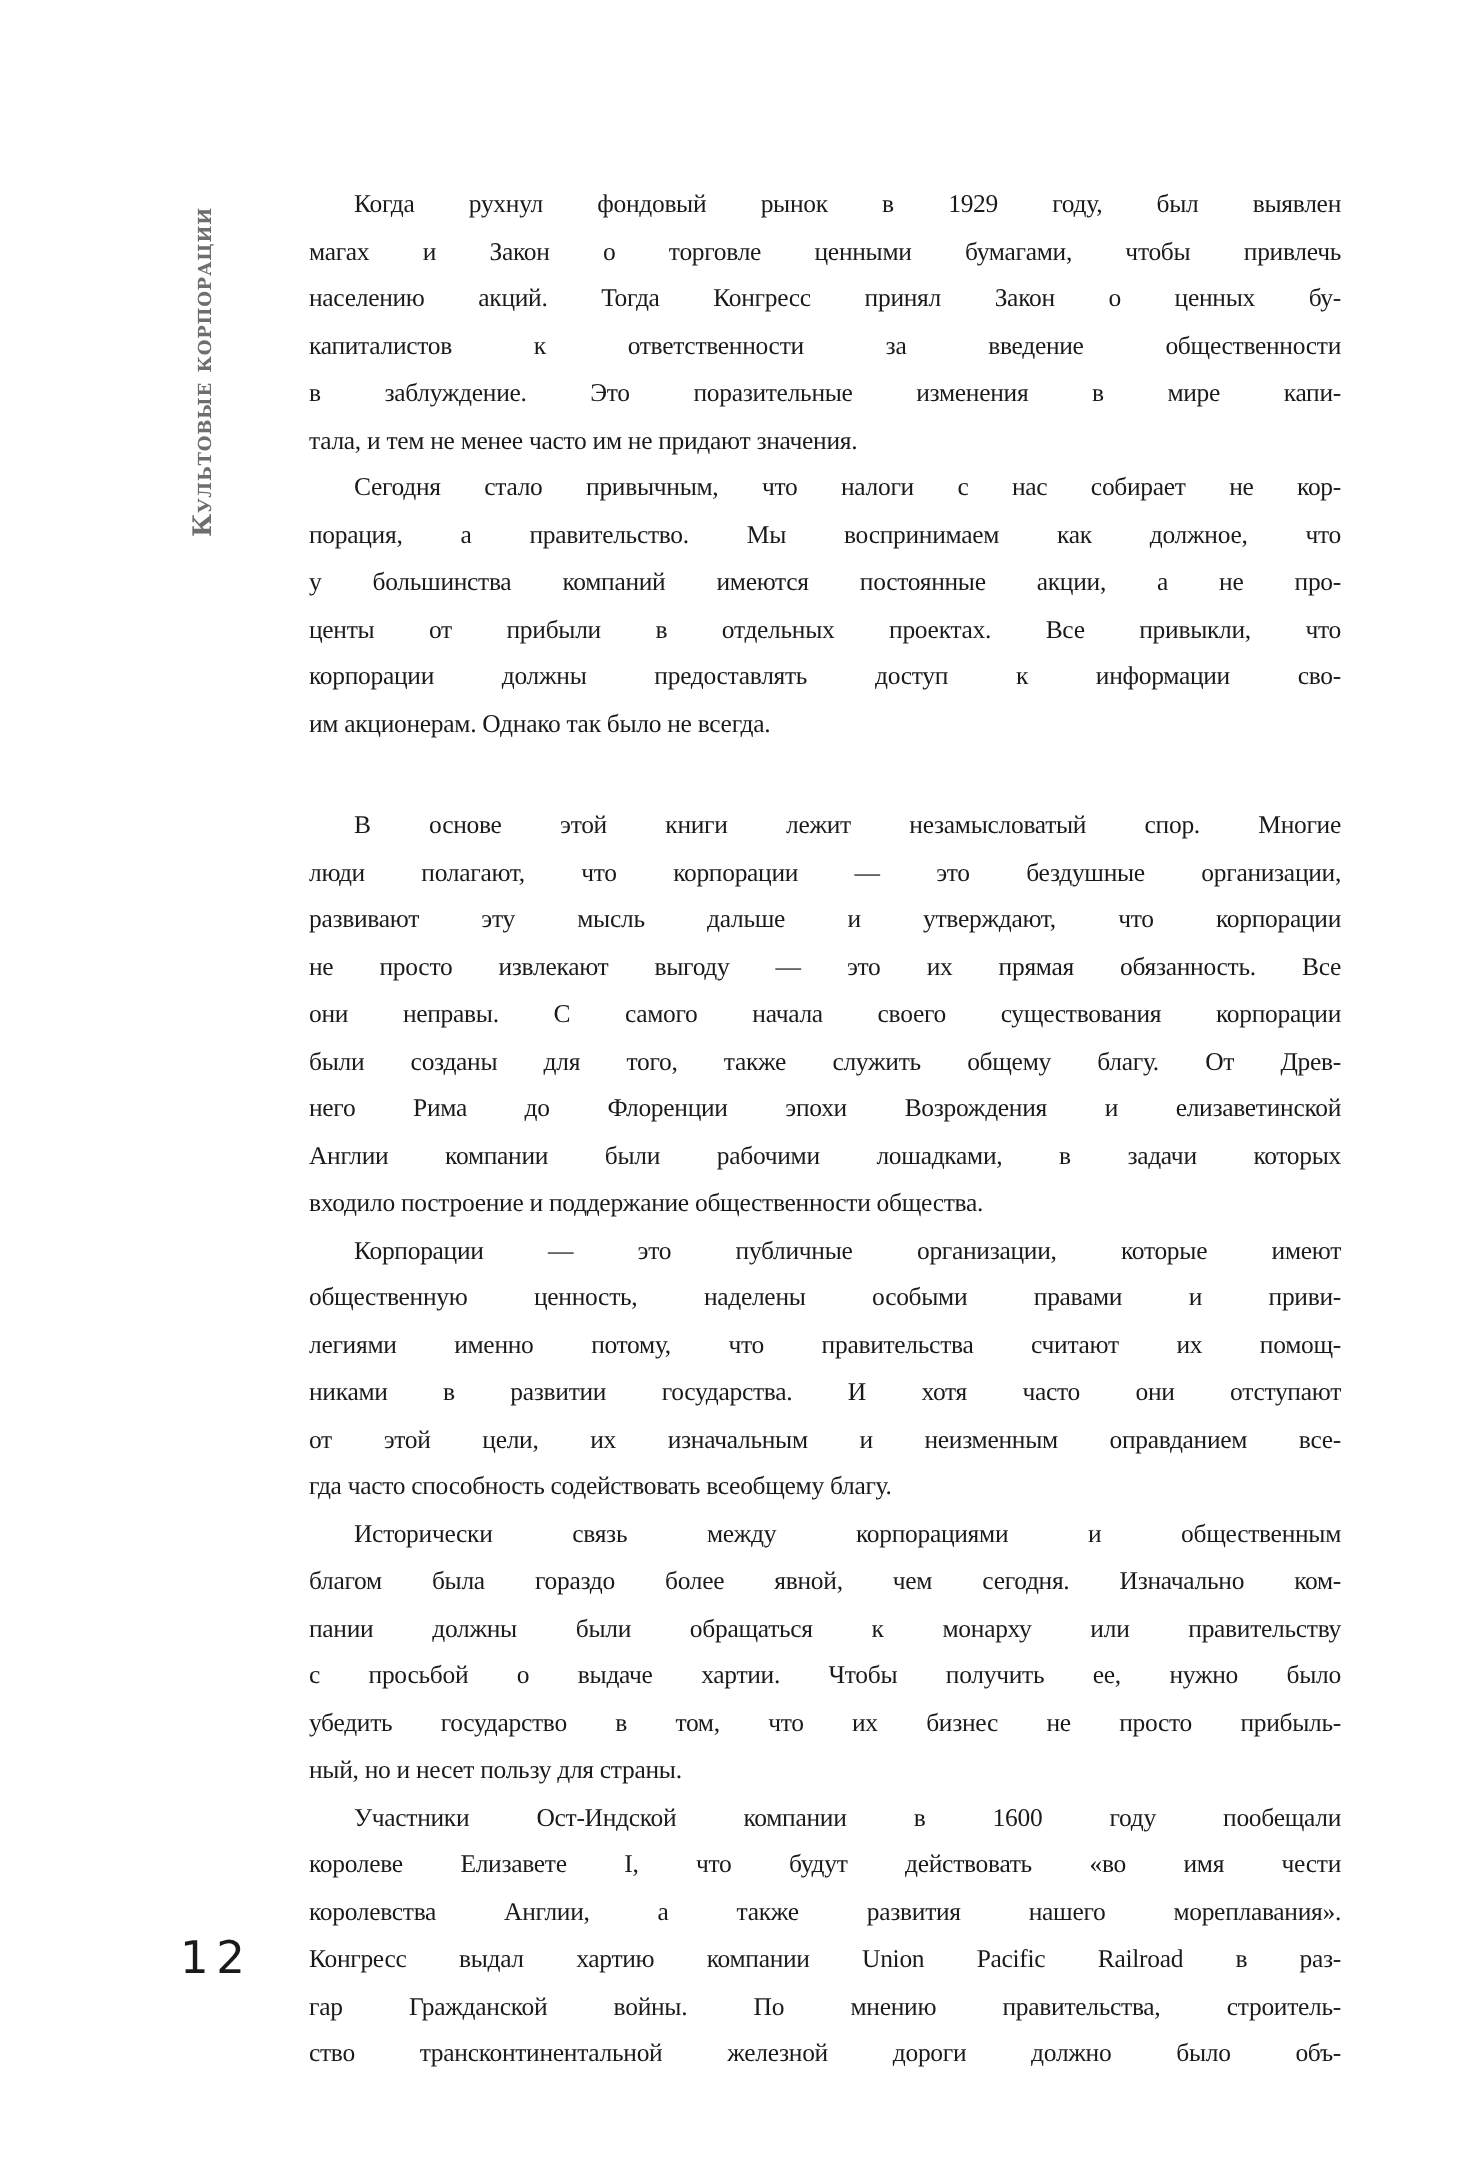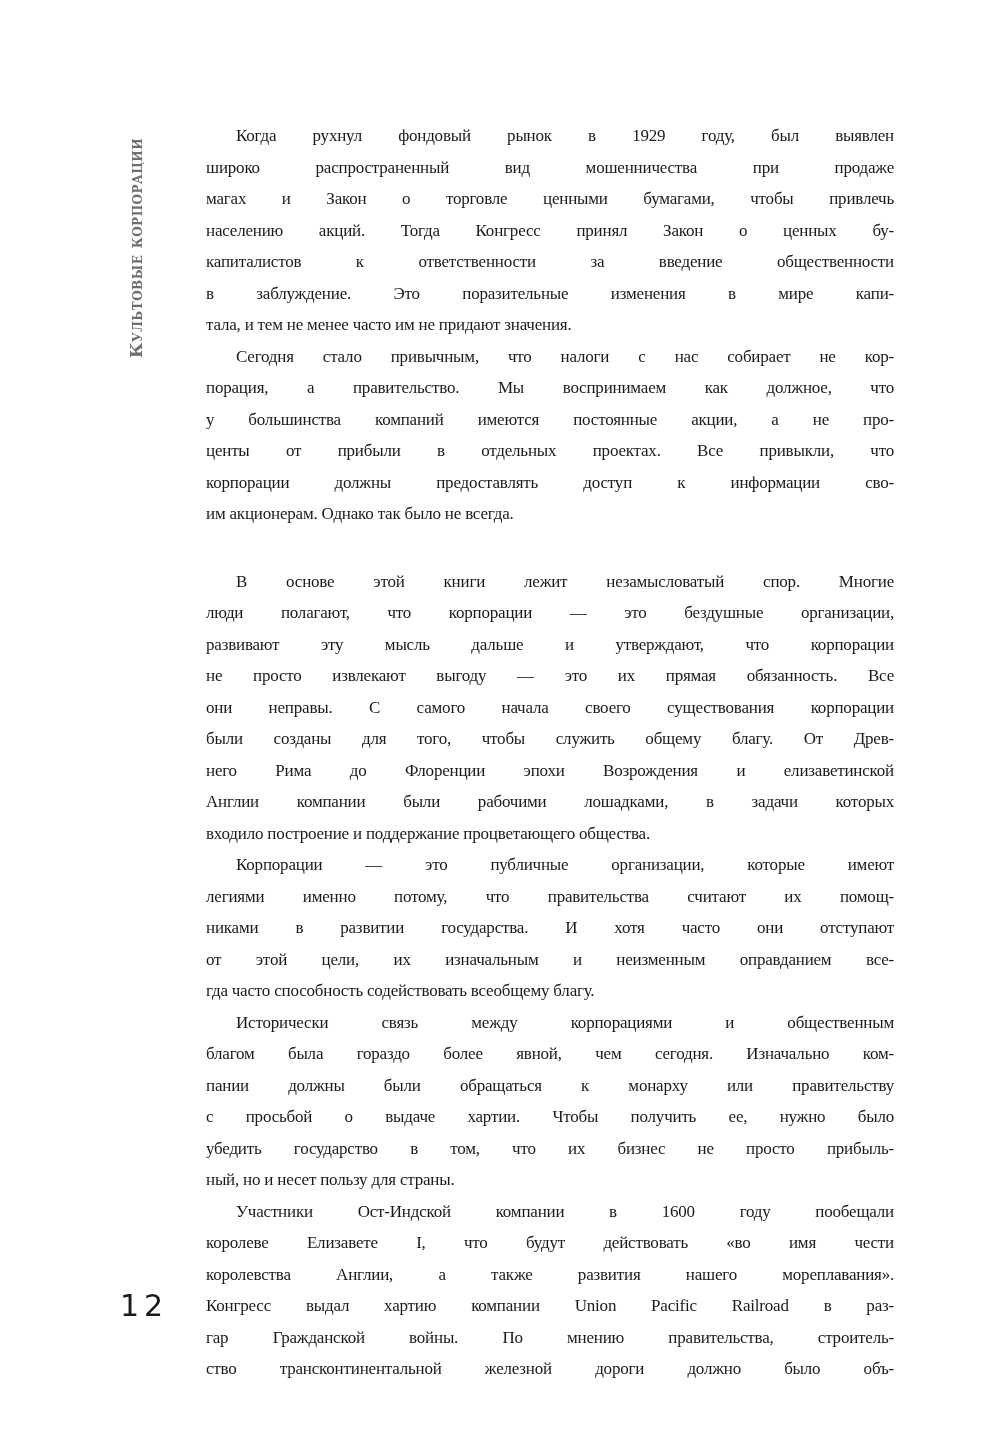--- a/index.html
+++ b/index.html
@@ -78,21 +78,20 @@
 <body>
 
 <div class="running-head">
   <span>Культовые корпорации</span>
 </div>
 
 <div class="text-block" id="text-block">
     <div>
       <div class="para">
         <span class="line first">Когда рухнул фондовый рынок в 1929 году, был выявлен</span>
-        <span class="line">широко распространенный вид мошенничества при продаже</span>
         <span class="line">магах и Закон о торговле ценными бумагами, чтобы привлечь</span>
         <span class="line">населению акций. Тогда Конгресс принял Закон о ценных бу-</span>
         <span class="line">капиталистов к ответственности за введение общественности</span>
         <span class="line">в заблуждение. Это поразительные изменения в мире капи-</span>
         <span class="line last">тала, и тем не менее часто им не придают значения.</span>
       </div>
       <div class="para">
         <span class="line first">Сегодня стало привычным, что налоги с нас собирает не кор-</span>
         <span class="line">порация, а правительство. Мы воспринимаем как должное, что</span>
         <span class="line">у большинства компаний имеются постоянные акции, а не про-</span>
@@ -102,27 +101,28 @@
       </div>
     </div>
     <div class="gap"></div>
     <div>
       <div class="para">
         <span class="line first">В основе этой книги лежит незамысловатый спор. Многие</span>
         <span class="line">люди полагают, что корпорации — это бездушные организации,</span>
         <span class="line">развивают эту мысль дальше и утверждают, что корпорации</span>
         <span class="line">не просто извлекают выгоду — это их прямая обязанность. Все</span>
         <span class="line">они неправы. С самого начала своего существования корпорации</span>
-        <span class="line">были созданы для того, чтобы служить общему благу. От Древ-</span>
+        <span class="line">были созданы для того, также служить общему благу. От Древ-</span>
         <span class="line">него Рима до Флоренции эпохи Возрождения и елизаветинской</span>
         <span class="line">Англии компании были рабочими лошадками, в задачи которых</span>
-        <span class="line last">входило построение и поддержание процветающего общества.</span>
+        <span class="line last">входило построение и поддержание общественности общества.</span>
       </div>
       <div class="para">
         <span class="line first">Корпорации — это публичные организации, которые имеют</span>
+        <span class="line">общественную ценность, наделены особыми правами и приви-</span>
         <span class="line">легиями именно потому, что правительства считают их помощ-</span>
         <span class="line">никами в развитии государства. И хотя часто они отступают</span>
         <span class="line">от этой цели, их изначальным и неизменным оправданием все-</span>
         <span class="line last">гда часто способность содействовать всеобщему благу.</span>
       </div>
       <div class="para">
         <span class="line first">Исторически связь между корпорациями и общественным</span>
         <span class="line">благом была гораздо более явной, чем сегодня. Изначально ком-</span>
         <span class="line">пании должны были обращаться к монарху или правительству</span>
         <span class="line">с просьбой о выдаче хартии. Чтобы получить ее, нужно было</span>

